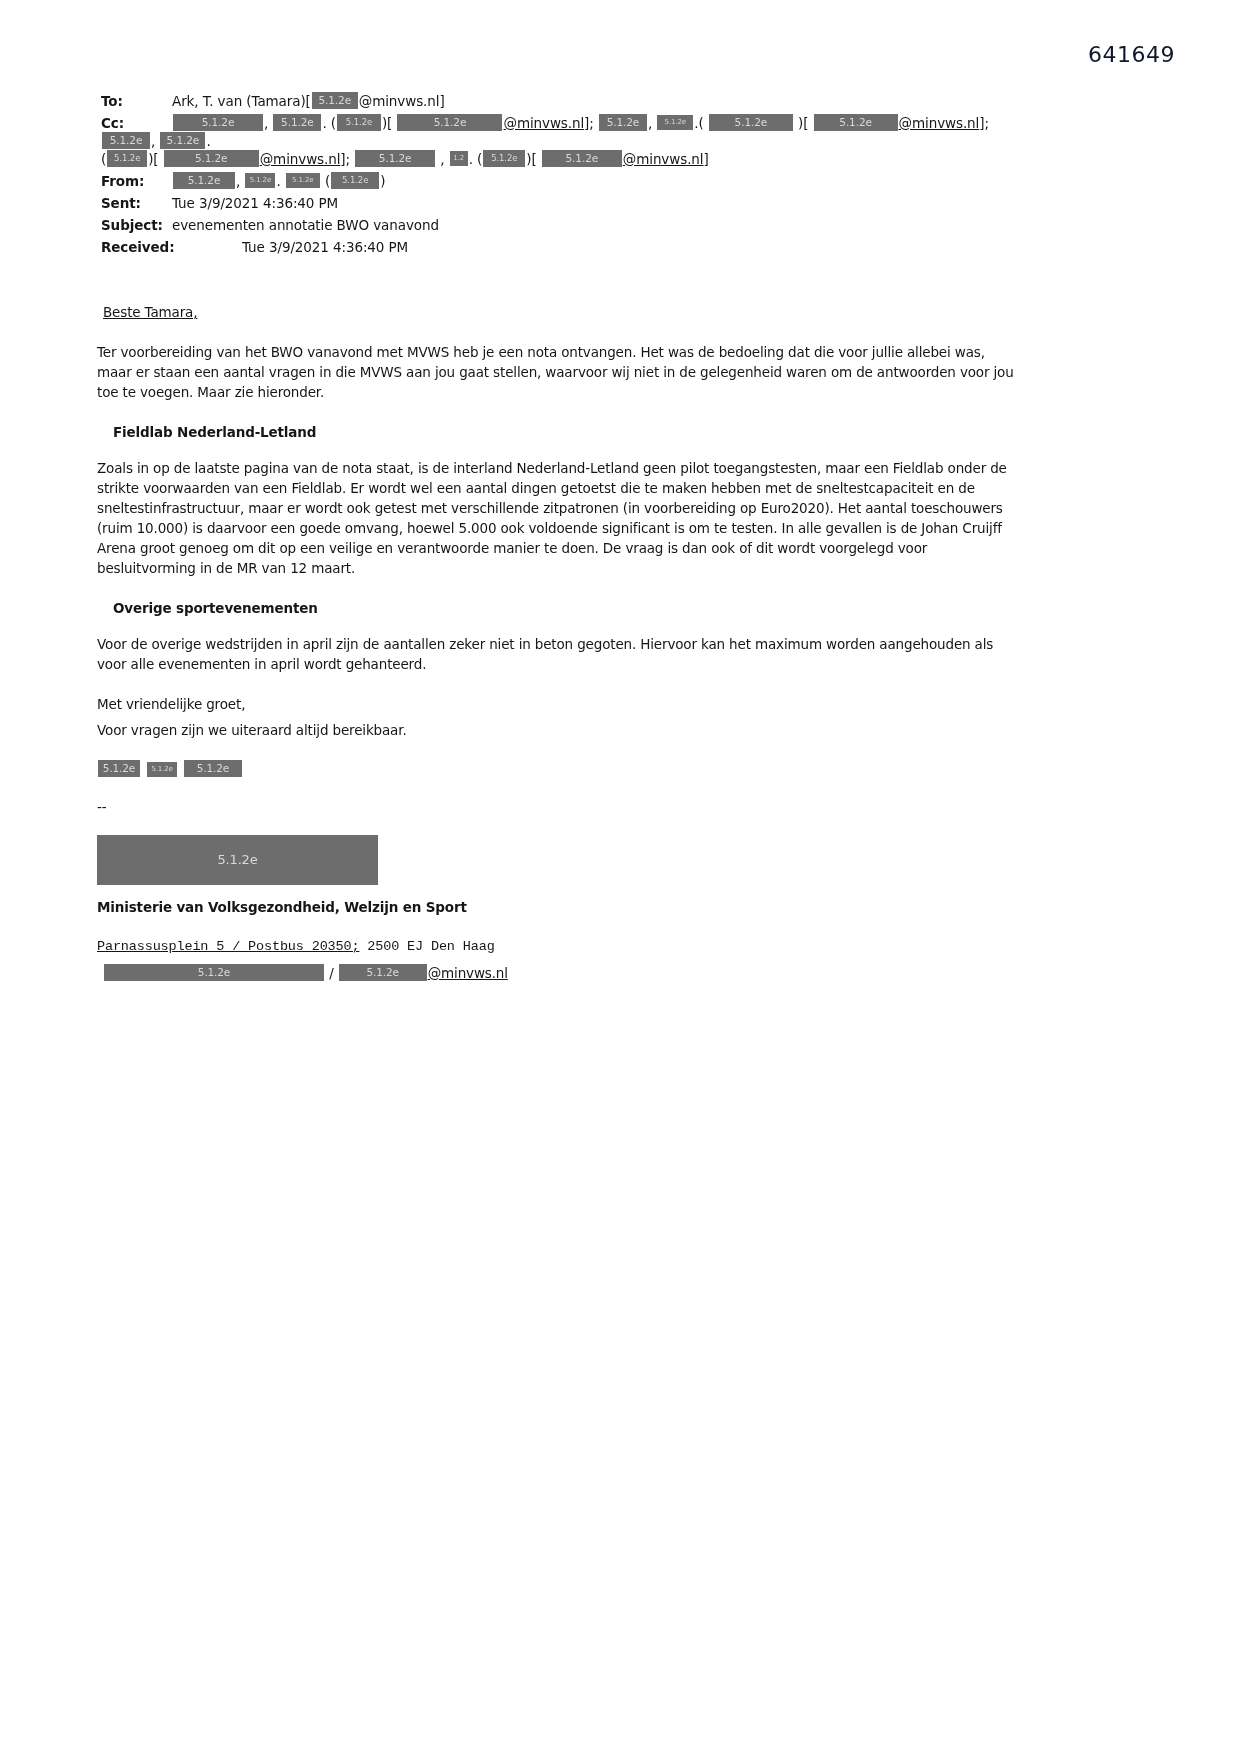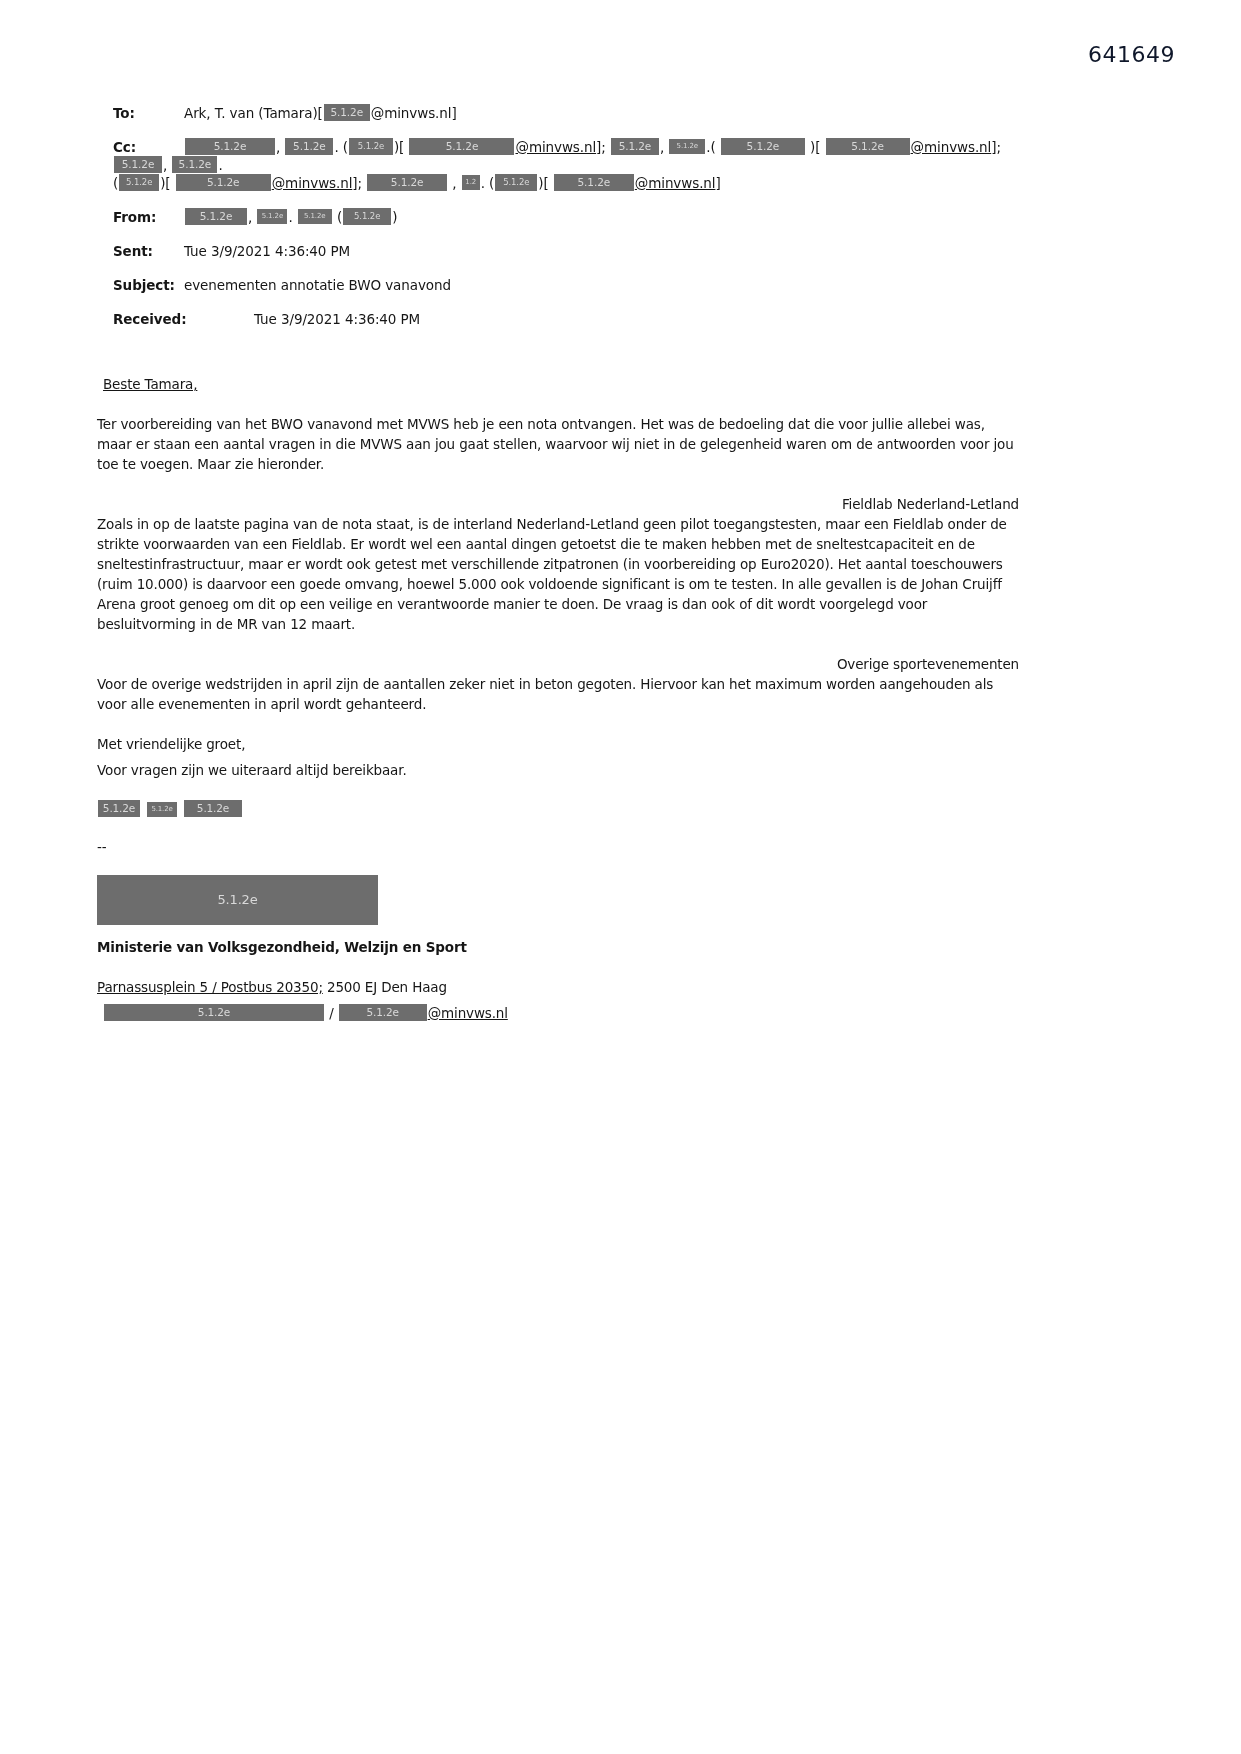--- a/index.html
+++ b/index.html
@@ -2,45 +2,45 @@
 <html><head>
 <meta charset="utf-8">
 <style>
   html,body{margin:0;padding:0;background:#e8e8e8;}
   .page{position:relative;width:1241px;height:1754px;background:#ffffff;
         font-family:"DejaVu Sans", sans-serif;color:#161616;overflow:hidden;}
   .doc-number{position:absolute;top:42px;left:1088px;font-size:22px;letter-spacing:0.5px;color:#0f172a;}
   .content{position:absolute;left:97px;top:88px;width:922px;}
   
   .email-header{font-size:13.5px;line-height:18px;letter-spacing:-0.1px;}
-  .hrow{margin:16px;}
+  .hrow{margin:4px;}
   .hlabel{font-weight:bold;display:inline-block;width:71px;vertical-align:top;}
   .hindent{display:inline-block;}
   .hval{}
   
   .redact{display:inline-block;background:#6d6d6d;color:#d9d9d9;font-size:10.5px;
           height:17px;line-height:17px;text-align:center;vertical-align:-3px;
           margin:0 1px;overflow:hidden;white-space:nowrap;}
   .redact.sm{font-size:8.5px;}
   .redact.xs{font-size:7px;height:15px;line-height:15px;vertical-align:-2px;}
   .doc-link{text-decoration:underline;color:#161616;}
   
   .email-body{font-size:13.5px;line-height:20px;letter-spacing:-0.15px;margin-top:46px;}
   .para{margin:0 0 20px 0;}
-  .sec-title{font-weight:normal;margin:0;text-align:right;}
+  .sec-title{font-weight:bold;margin:16px;}
   .sec-text{margin:0 0 20px 0;}
   .greeting{margin:0 0 20px 6px;text-decoration:underline;}
   .sig-row{margin:6px 0 0 0;display:flex;align-items:flex-end;gap:5px;}
   .sig-row .redact{vertical-align:baseline;}
   .sep{margin:20px 0 0 0;}
   .big-redact{margin:18px 0 0 0;width:281px;height:50px;background:#6d6d6d;color:#d9d9d9;
               display:flex;align-items:center;justify-content:center;font-size:13px;}
   .org{margin:12px 0 0 0;font-weight:bold;}
   .dept{margin:0;}
-  .addr{margin:20px 0 0 0;}
+  .addr{margin:20px 0 0 0;font-family:Liberation Mono, monospace;}
   .contact{margin:6px;}
 </style>
 </head>
 <body>
 
 <div class="page">
   <div class="doc-number">641649</div>
 
   <div class="content">
 

